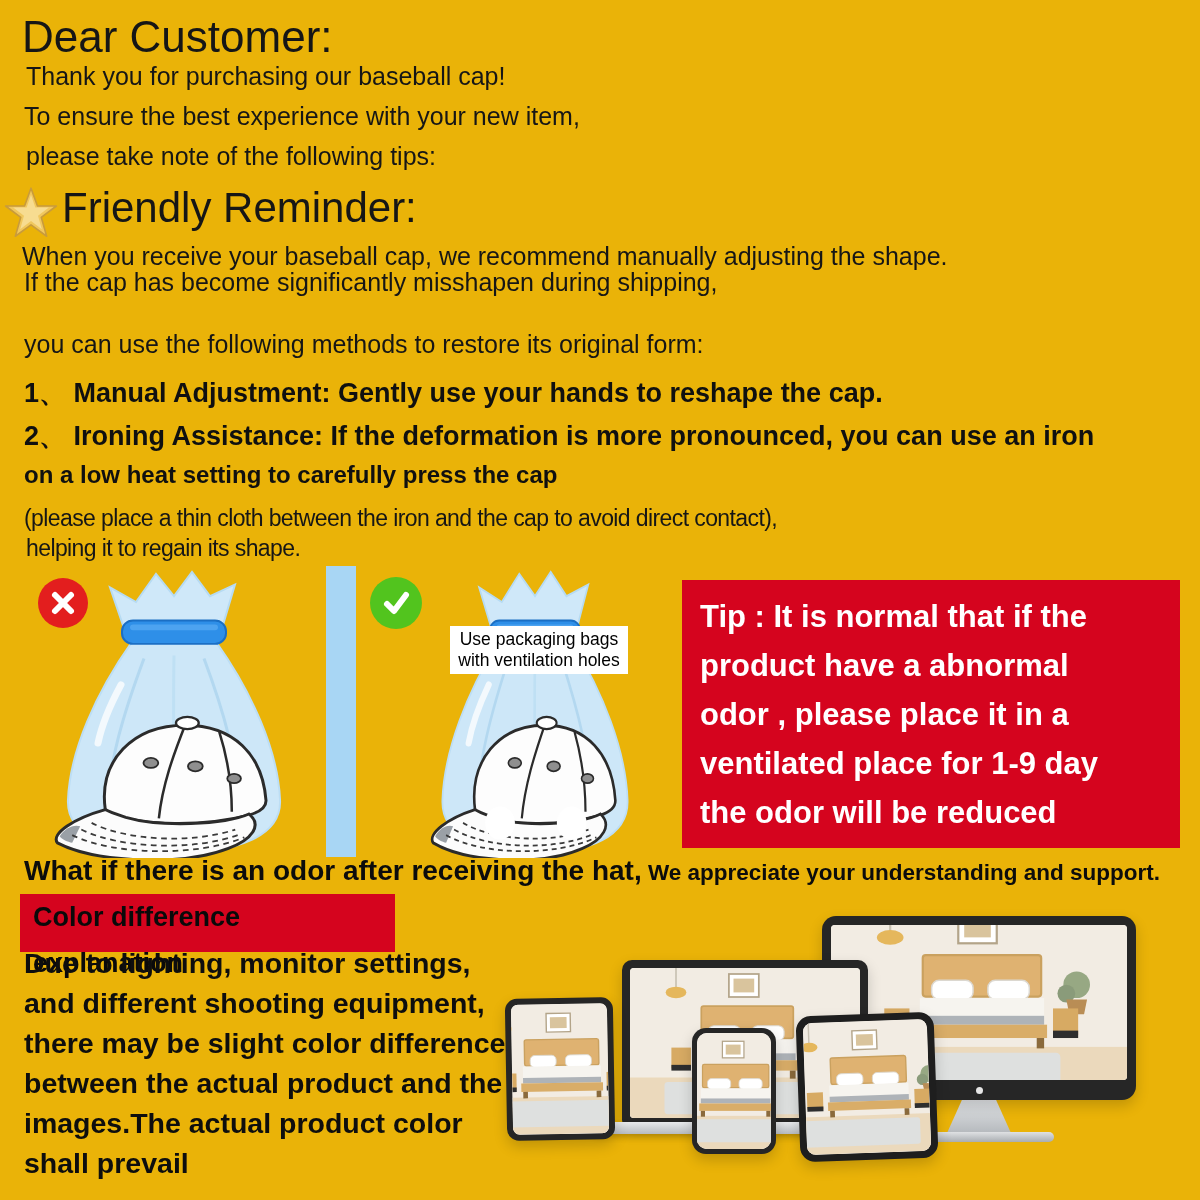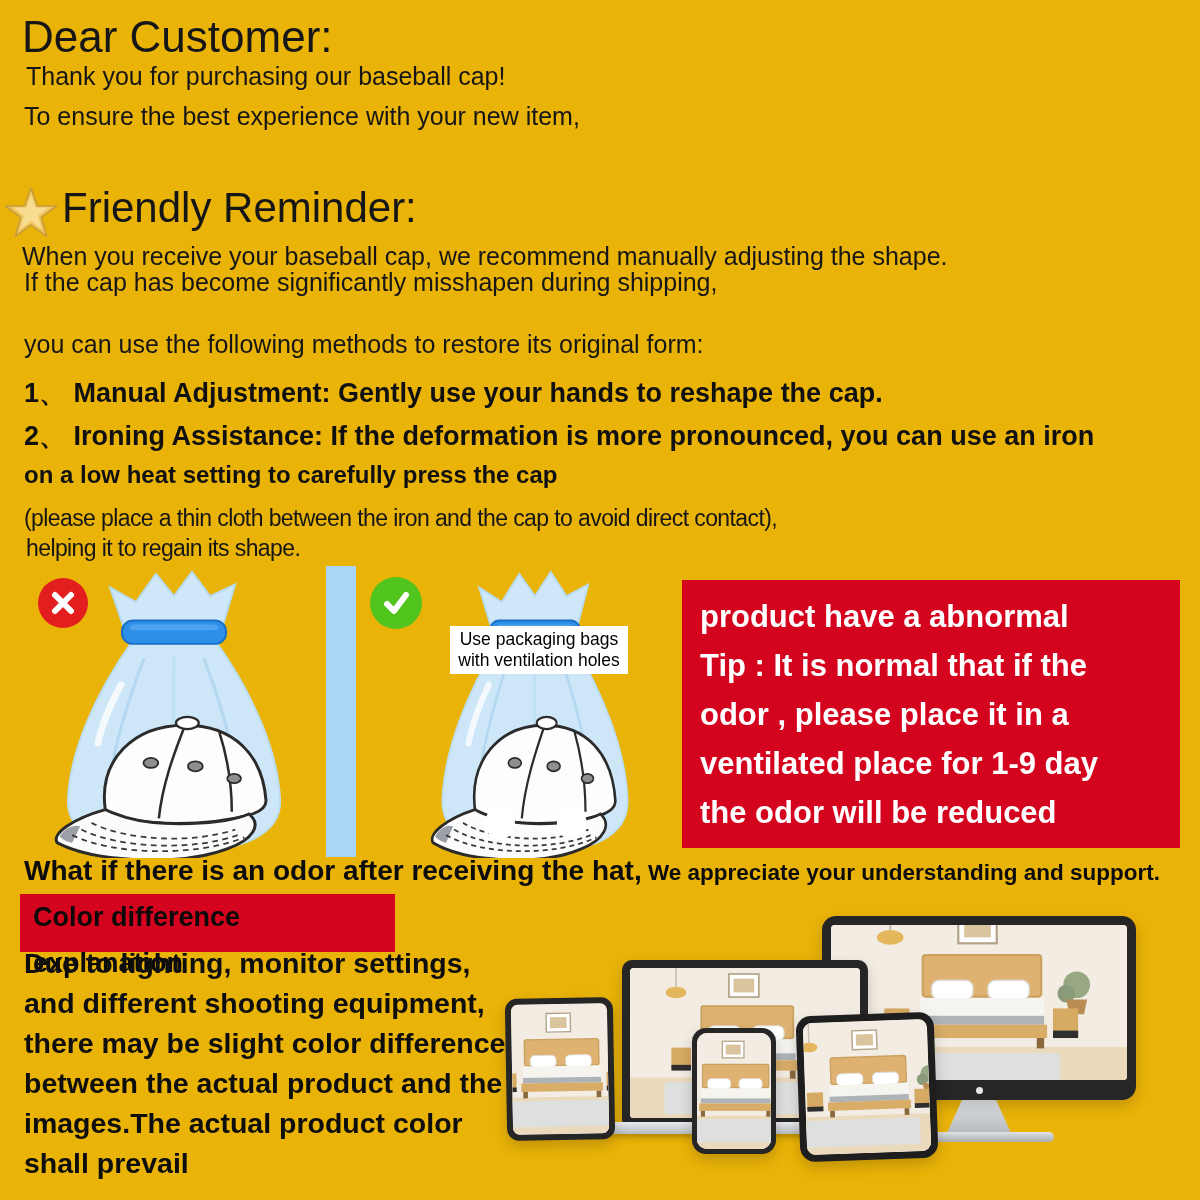--- a/index.html
+++ b/index.html
@@ -135,20 +135,21 @@
       <rect x="139" y="94" width="5" height="7" fill="#8a6a3c"></rect>
     </g>
   </defs>
 </svg>
 
 <div id="canvas">
 
   <div class="abs t-dear">Dear Customer:</div>
   <div class="abs t-intro t-intro1">Thank you for purchasing our baseball cap!</div>
   <div class="abs t-intro t-intro2">To ensure the best experience with your new item,</div>
+  <div class="abs t-intro t-intro3">please take note of the following tips:</div>
 
   <div class="abs star-wrap">
     <svg class="fit" viewBox="0 0 100 100">
       <polygon points="50,4 62,37 97,37 69,58 79,93 50,72 21,93 31,58 3,37 38,37" fill="#f0c75e" stroke="#c89b3c" stroke-width="3" stroke-linejoin="round"></polygon>
       <polygon points="50,16 58,40 83,40 63,55 70,80 50,65 30,80 37,55 17,40 42,40" fill="#f7dc91"></polygon>
     </svg>
   </div>
   <div class="abs t-remhead">Friendly Reminder:</div>
   <div class="abs t-rem t-rem1">When you receive your baseball cap, we recommend manually adjusting the shape.</div>
   <div class="abs t-rem t-rem2">If the cap has become significantly misshapen during shipping,</div>
@@ -184,22 +185,22 @@
       <polyline points="8,18 15,25 27,9" fill="none" stroke="#fff" stroke-width="6" stroke-linecap="round" stroke-linejoin="round"></polyline>
     </svg>
   </div>
 
   <div class="abs bag-label">
     <div>Use packaging bags</div>
     <div>with ventilation holes</div>
   </div>
 
   <div class="abs tip-box">
+    <div class="tip-line">Tip : It is normal that if the</div>
     <div class="tip-line">product have a abnormal</div>
-    <div class="tip-line">Tip : It is normal that if the</div>
     <div class="tip-line">odor , please place it in a</div>
     <div class="tip-line">ventilated place for 1-9 day</div>
     <div class="tip-line">the odor will be reduced</div>
   </div>
 
   <div class="abs t-odor"><span class="p1">What if there is an odor after receiving the hat,</span><span class="p2"> We appreciate your understanding and support.</span></div>
 
   <div class="abs color-label">Color difference explanation</div>
   <div class="abs t-body t-b1">Due to lighting, monitor settings,</div>
   <div class="abs t-body t-b2">and different shooting equipment,</div>

